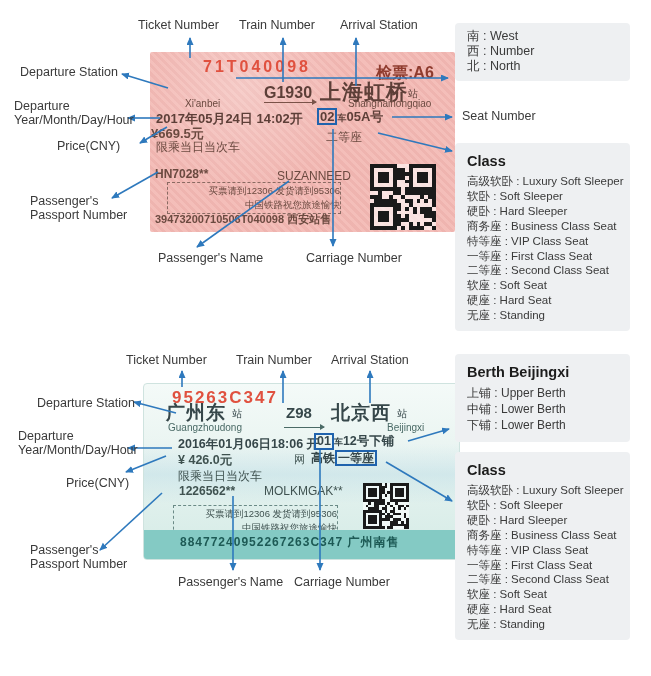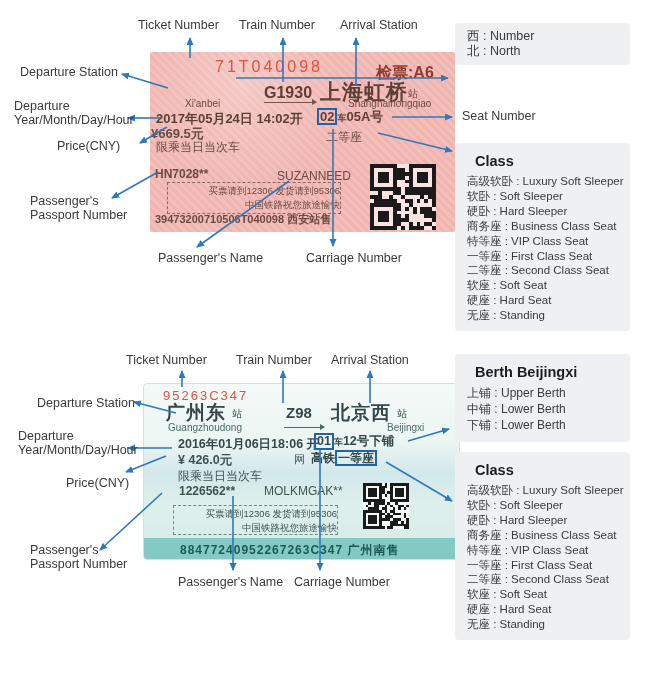--- a/index.html
+++ b/index.html
@@ -5,32 +5,32 @@
   html,body{margin:0;padding:0;background:#ffffff;}
   .canvas{position:relative;width:651px;height:676px;background:#ffffff;overflow:hidden;
           font-family:"Liberation Sans","DejaVu Sans",sans-serif;}
   
   .lbl{position:absolute;font-size:12.5px;line-height:13.5px;color:#3a3a3a;white-space:nowrap;z-index:6;}
   
   .arrows{position:absolute;left:0;top:0;z-index:5;pointer-events:none;}
   
   .infobox{position:absolute;left:455px;width:175px;box-sizing:border-box;background:#eef0f2;
            border-radius:4px;padding:8px 12px;color:#3a3a3a;z-index:2;}
-  .infobox .title{font-size:14.5px;font-weight:bold;color:#1c1c1c;margin:2px 0 5px 8px;}
+  .infobox .title{font-size:14.5px;font-weight:bold;color:#1c1c1c;margin:2px 0 5px 0;}
   .dir-item{font-size:12.5px;line-height:15.2px;}
   .class-item{font-size:11.5px;line-height:14.9px;white-space:nowrap;}
   .berth-item{font-size:12px;line-height:16.2px;}
   
   .ticket1{position:absolute;left:150px;top:52px;width:305px;height:180px;z-index:1;
            background:#f3b9b4;
            background-image:radial-gradient(circle at 30% 20%,rgba(255,255,255,.25),transparent 40%),
                             repeating-linear-gradient(45deg,rgba(255,255,255,.07) 0 3px,rgba(160,90,90,.05) 3px 6px);
            border-radius:2px;color:#6b4a40;}
   .ticket1 .abs, .ticket2 .abs{position:absolute;white-space:nowrap;}
-  .t1num{left:53px;top:6px;font-size:16px;font-weight:normal;letter-spacing:3px;color:#e0513f;margin-left:12px;}
+  .t1num{left:53px;top:6px;font-size:16px;font-weight:bold;letter-spacing:3px;color:#e0513f;}
   .t1check{left:226px;top:11px;font-size:16px;color:#8f3b2e;font-weight:bold;}
   .station{font-size:21px;font-weight:bold;color:#5d3f38;letter-spacing:1px;}
   .stsuffix{font-size:10px;font-weight:normal;vertical-align:2px;letter-spacing:0;}
   .pinyin{font-size:10px;color:#6b4a40;}
   .bbox{display:inline-block;border:2px solid #2063ad;line-height:1.02;padding:0 1px;}
   .smallunit{font-size:9px;}
   .dashedbox{position:absolute;border:1px dashed #8a6a62;text-align:right;color:#6b4a40;}
   .dashedbox div{font-size:9.5px;line-height:13px;padding-top:1px;}
   .trainarrow{position:absolute;height:1px;background:#7a5248;}
   .trainarrow::after{content:"";position:absolute;right:-1px;top:-3px;border-left:5px solid #7a5248;
@@ -38,23 +38,23 @@
   .ta2{background:#4a6a66;}
   .ta2::after{border-left-color:#4a6a66;}
   .qr{position:absolute;}
   .qr svg{display:block;width:100%;height:100%;}
   
   .ticket2{position:absolute;left:143px;top:383px;width:317px;height:177px;z-index:1;
            background:linear-gradient(180deg,#f4faf8 0%,#e9f4f1 40%,#d4ebe6 100%);
            border:1px solid #cfe3df;border-radius:4px;box-sizing:border-box;color:#3f5250;overflow:hidden;}
   .t2band{position:absolute;left:0;top:60px;width:100%;height:60px;
           background:linear-gradient(180deg,rgba(150,200,225,0.0),rgba(140,195,220,0.22),rgba(150,200,225,0.0));}
-  .t2num{left:19px;top:4px;font-size:13px;font-weight:normal;letter-spacing:2px;color:#e0513f;}
+  .t2num{left:28px;top:4px;font-size:17px;font-weight:bold;letter-spacing:2px;color:#e0513f;}
   .station2{font-size:19px;font-weight:bold;color:#36474a;letter-spacing:1px;}
-  .t2strip{position:absolute;left:0;bottom:0;width:100%;height:21px;background:#84cac4;}
+  .t2strip{position:absolute;left:0;bottom:0;width:100%;height:29px;background:#84cac4;}
   .t2serial{position:absolute;left:36px;top:4px;font-size:12px;font-weight:bold;color:#1d5a55;letter-spacing:1px;}
   .dash2{border-color:#6a8a86;color:#3f5250;}
 </style>
 </head>
 <body>
 
 <div class="canvas">
 
   <svg class="arrows" width="651" height="676">
     <defs>
@@ -531,20 +531,21 @@
             <rect x="16" y="16" width="1" height="1"></rect>
           </g>
         </svg>
       </div>
     <div class="t2strip">
       <div class="t2serial">88477240952267263C347 广州南售</div>
     </div>
   </div>
 
   <div class="infobox" style="top:23px;padding:6px 12px">
+    <div class="dir-item">南 : West</div>
     <div class="dir-item">西 : Number</div>
     <div class="dir-item">北 : North</div>
   </div>
 
   <div class="infobox" style="top:143px">
     <div class="title">Class</div>
     <div class="class-item">高级软卧 : Luxury Soft Sleeper</div>
     <div class="class-item">软卧 : Soft Sleeper</div>
     <div class="class-item">硬卧 : Hard Sleeper</div>
     <div class="class-item">商务座 : Business Class Seat</div>

